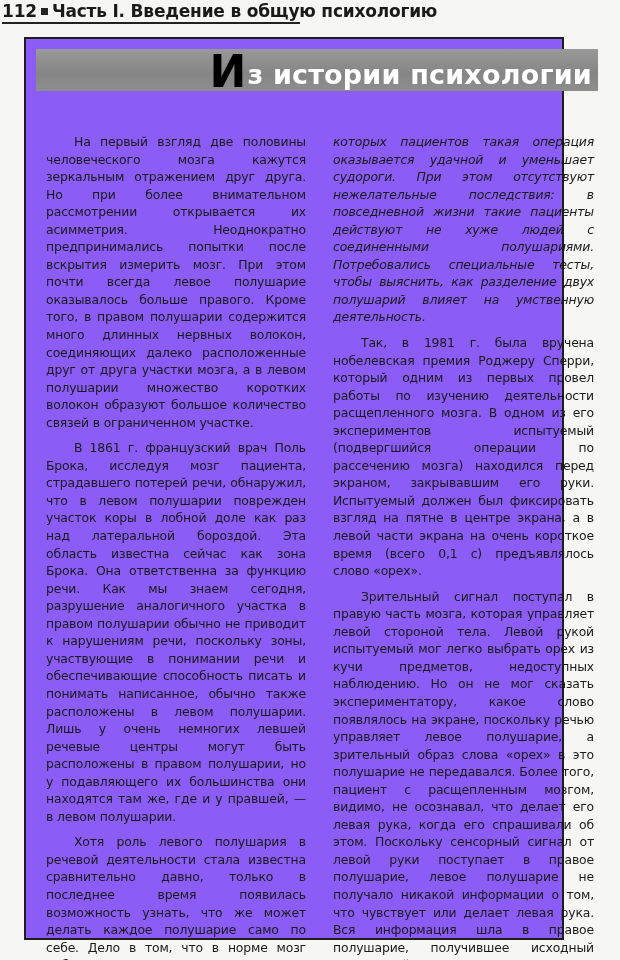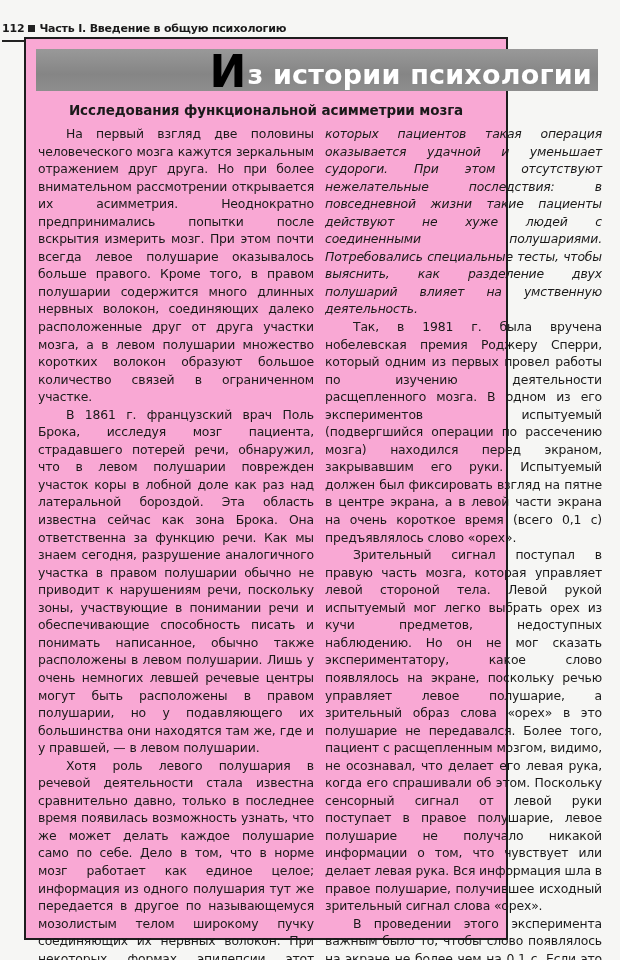--- a/index.html
+++ b/index.html
@@ -12,44 +12,43 @@
       font-family: "DejaVu Sans", sans-serif;
       color: #1a1a1a;
     }
     .running-head {
       position: absolute;
       left: 2px;
       top: 2px;
       width: 298px;
       height: 20px;
       border-bottom: 2px solid #222;
-      font-size: 11px;
+      font-size: 17px;
       font-weight: bold;
       line-height: 18px;
       white-space: nowrap;
       letter-spacing: -0.2px;
-      margin-top: 18px;
     }
     .running-head .bullet {
       display: inline-block;
       width: 7px;
       height: 7px;
       background: #222;
       margin: 0 4px 1px 4px;
       vertical-align: middle;
     }
     .box {
       position: absolute;
       left: 24px;
       top: 37px;
-      width: 484px;
+      width: 540px;
       height: 903px;
       border: 2px solid #1e1e1e;
       box-sizing: border-box;
-      background: #f9a8d4;
+      background: #8b5cf6;
     }
     .banner {
       position: absolute;
       left: 10px;
       top: 10px;
       width: 562px;
       height: 42px;
       background: #8d8d8d;
       background-image: linear-gradient(180deg, #999 0%, #858585 60%, #8e8e8e 100%);
       overflow: hidden;
@@ -88,37 +87,36 @@
     .col {
       position: absolute;
       top: 86px;
       font-size: 12.4px;
       line-height: 17.55px;
       text-align: justify;
       letter-spacing: -0.15px;
     }
     .col.left { left: 12px; width: 276px; }
     .col.right { left: 299px; width: 277px; }
-    .col p { margin: 0; text-indent: 0; }
+    .col p { margin: 8px; text-indent: 0; }
     .col p.indent { text-indent: 28px; }
     .col p.cont { text-indent: 0; font-style: italic; }
   </style>
 </head>
 <body>
 
 <div class="running-head">
   <span>112</span><span class="bullet"></span><span>Часть I. Введение в общую психологию</span>
 </div>
 
 <div class="box">
   <div class="banner">
     <div class="banner-title"><span class="initial">И</span><span>з истории психологии</span></div>
   </div>
 
-  <div class="article-title">Исследования функциональной асимметрии мозга</div>
 
   <div class="col left">
     <p class="indent">На первый взгляд две половины человеческого мозга кажутся зеркальным отражением друг друга. Но при более внимательном рассмотрении открывается их асимметрия. Неоднократно предпринимались попытки после вскрытия измерить мозг. При этом почти всегда левое полушарие оказывалось больше правого. Кроме того, в правом полушарии содержится много длинных нервных волокон, соединяющих далеко расположенные друг от друга участки мозга, а в левом полушарии множество коротких волокон образуют большое количество связей в ограниченном участке.</p>
     <p class="indent">В 1861 г. французский врач Поль Брока, исследуя мозг пациента, страдавшего потерей речи, обнаружил, что в левом полушарии поврежден участок коры в лобной доле как раз над латеральной бороздой. Эта область известна сейчас как зона Брока. Она ответственна за функцию речи. Как мы знаем сегодня, разрушение аналогичного участка в правом полушарии обычно не приводит к нарушениям речи, поскольку зоны, участвующие в понимании речи и обеспечивающие способность писать и понимать написанное, обычно также расположены в левом полушарии. Лишь у очень немногих левшей речевые центры могут быть расположены в правом полушарии, но у подавляющего их большинства они находятся там же, где и у правшей, — в левом полушарии.</p>
     <p class="indent">Хотя роль левого полушария в речевой деятельности стала известна сравнительно давно, только в последнее время появилась возможность узнать, что же может делать каждое полушарие само по себе. Дело в том, что в норме мозг работает как единое целое; информация из одного полушария тут же передается в другое по называющемуся мозолистым телом широкому пучку соединяющих их нервных волокон. При некоторых формах эпилепсии этот соединительный мост может вызывать проблемы из-за того, что судорожная активность одного полушария распространяется на другое. Стремясь предотвратить такую генерализацию судорог у некоторых тяжело больных эпилептиков, нейрохирурги стали применять хирургическое рассечение мозолистого тела. Для не-</p>
   </div>
 
   <div class="col right">
     <p class="cont">которых пациентов такая операция оказывается удачной и уменьшает судороги. При этом отсутствуют нежелательные последствия: в повседневной жизни такие пациенты действуют не хуже людей с соединенными полушариями. Потребовались специальные тесты, чтобы выяснить, как разделение двух полушарий влияет на умственную деятельность.</p>
     <p class="indent">Так, в 1981 г. была вручена нобелевская премия Роджеру Сперри, который одним из первых провел работы по изучению деятельности расщепленного мозга. В одном из его экспериментов испытуемый (подвергшийся операции по рассечению мозга) находился перед экраном, закрывавшим его руки. Испытуемый должен был фиксировать взгляд на пятне в центре экрана, а в левой части экрана на очень короткое время (всего 0,1 с) предъявлялось слово «орех».</p>

